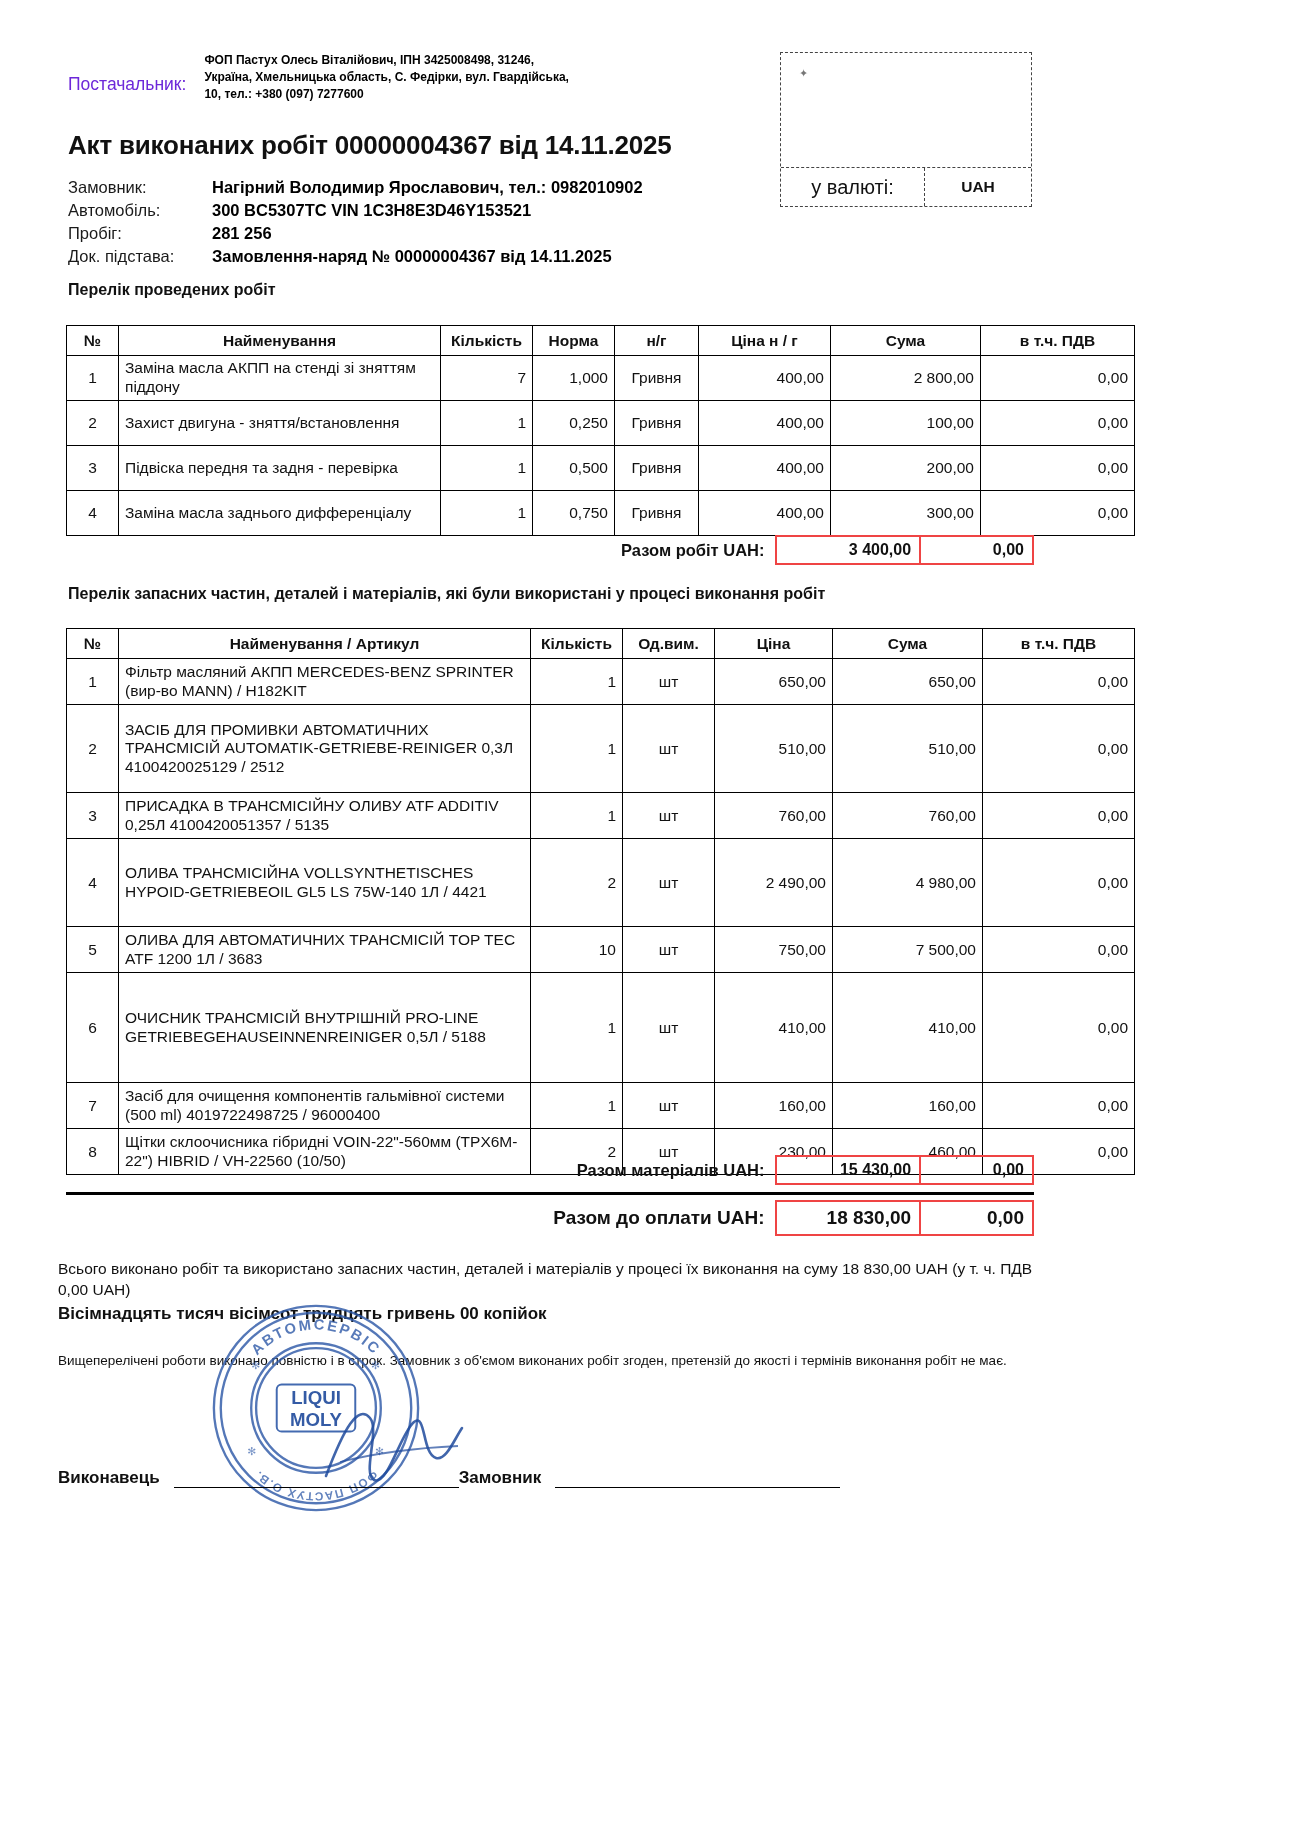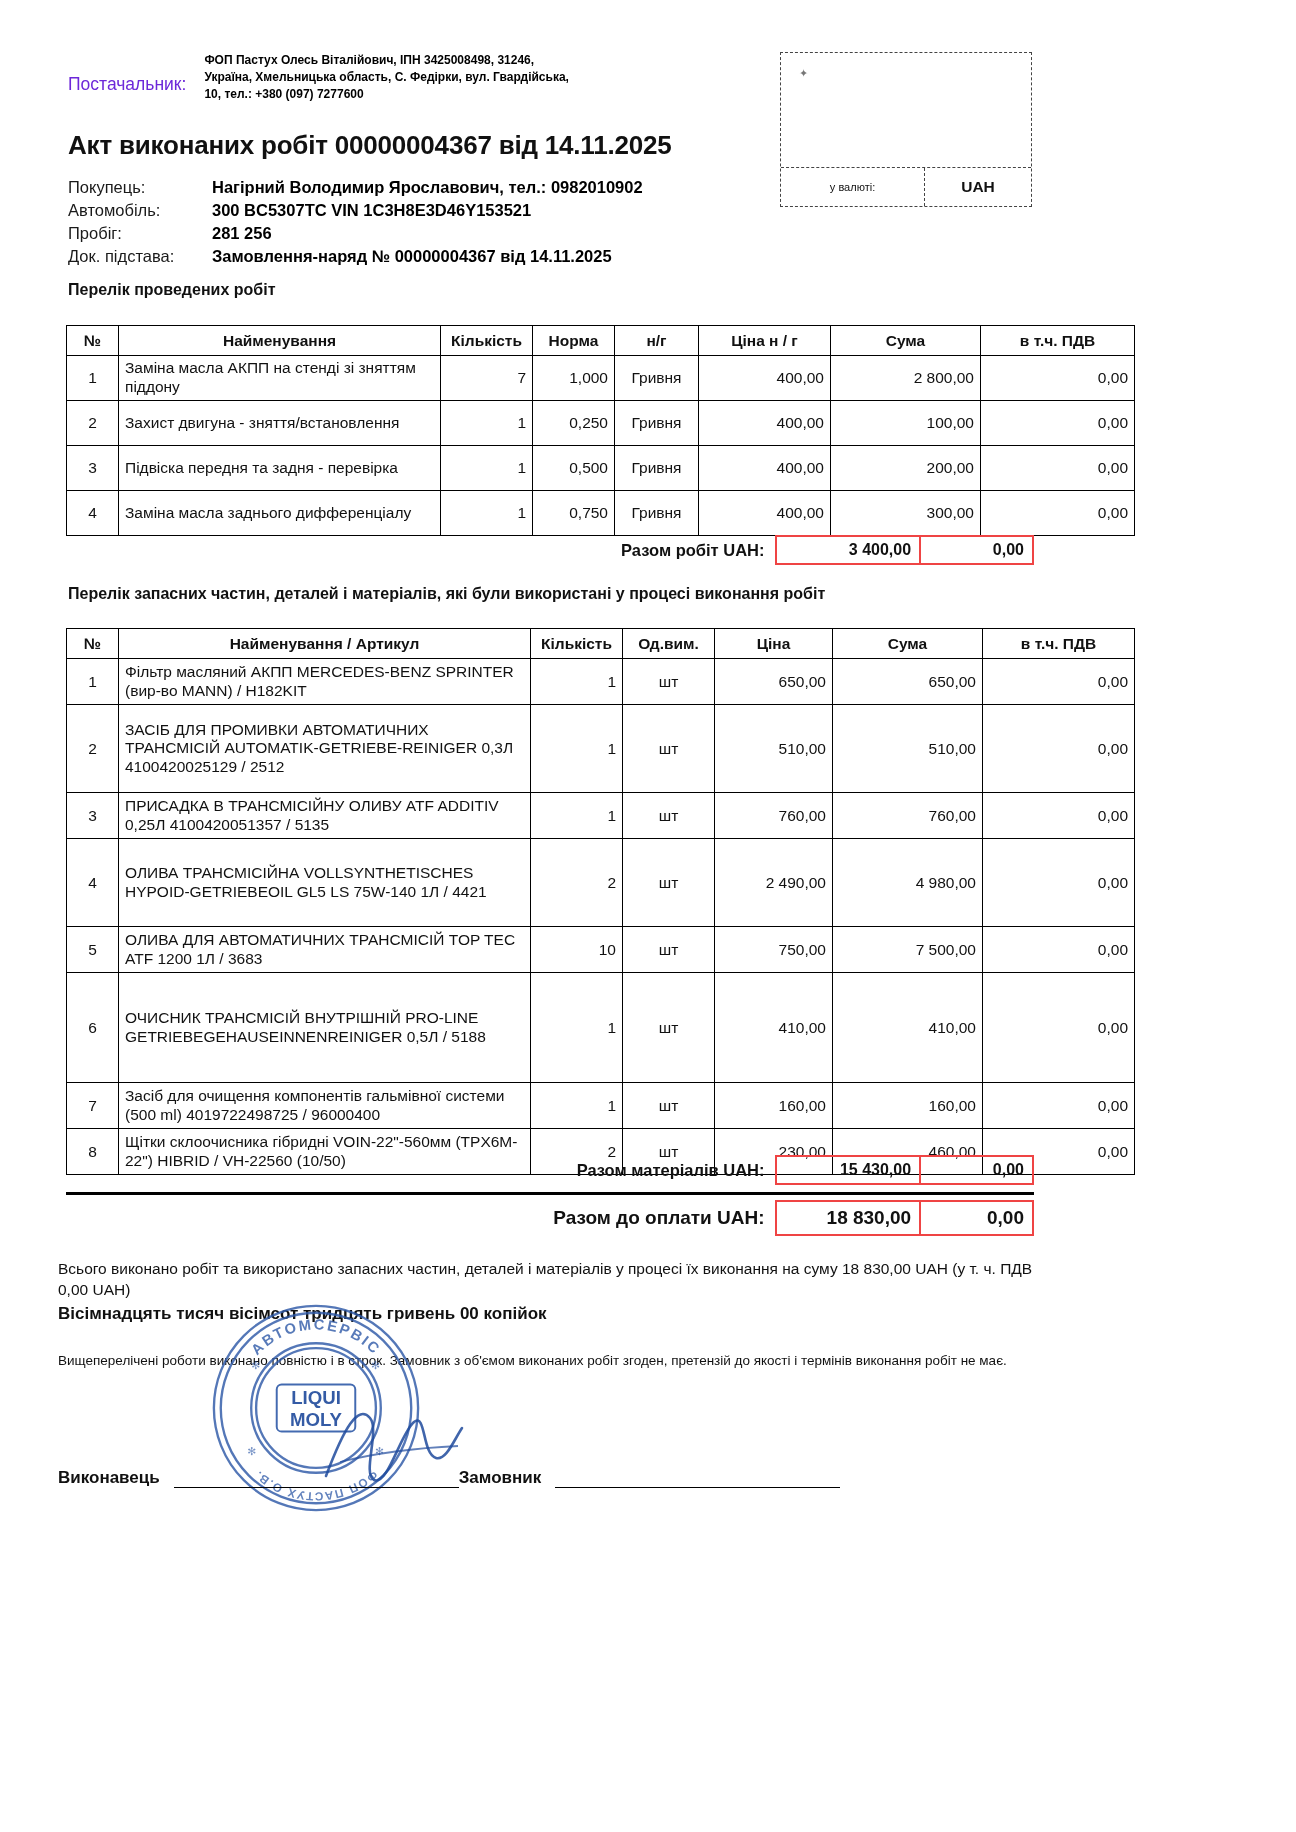--- a/index.html
+++ b/index.html
@@ -59,21 +59,21 @@
     bottom: 0;
     height: 38px;
     border-top: 1px dashed #444;
     display: flex;
   }
   .currency-label {
     flex: 1.35;
     display: flex;
     align-items: center;
     justify-content: center;
-    font-size: 11px;
+    font-size: 20px;
     border-right: 1px dashed #444;
   }
   .currency-value {
     flex: 1;
     display: flex;
     align-items: center;
     justify-content: center;
     font-size: 15.5px;
     font-weight: bold;
   }
@@ -281,21 +281,21 @@
     <div class="currency-inner">
       <div class="currency-label">у валюті:</div>
       <div class="currency-value">UAH</div>
     </div>
   </div>
 
   <div class="doc-title">Акт виконаних робіт 00000004367 від 14.11.2025</div>
 
   <div class="info-rows">
     <div class="info-row">
-      <div class="info-label">Покупець:</div>
+      <div class="info-label">Замовник:</div>
       <div class="info-value">Нагірний  Володимир Ярославович, тел.: 0982010902</div>
     </div>
     <div class="info-row">
       <div class="info-label">Автомобіль:</div>
       <div class="info-value">300 BC5307TC VIN 1C3H8E3D46Y153521</div>
     </div>
     <div class="info-row">
       <div class="info-label">Пробіг:</div>
       <div class="info-value">281 256</div>
     </div>

